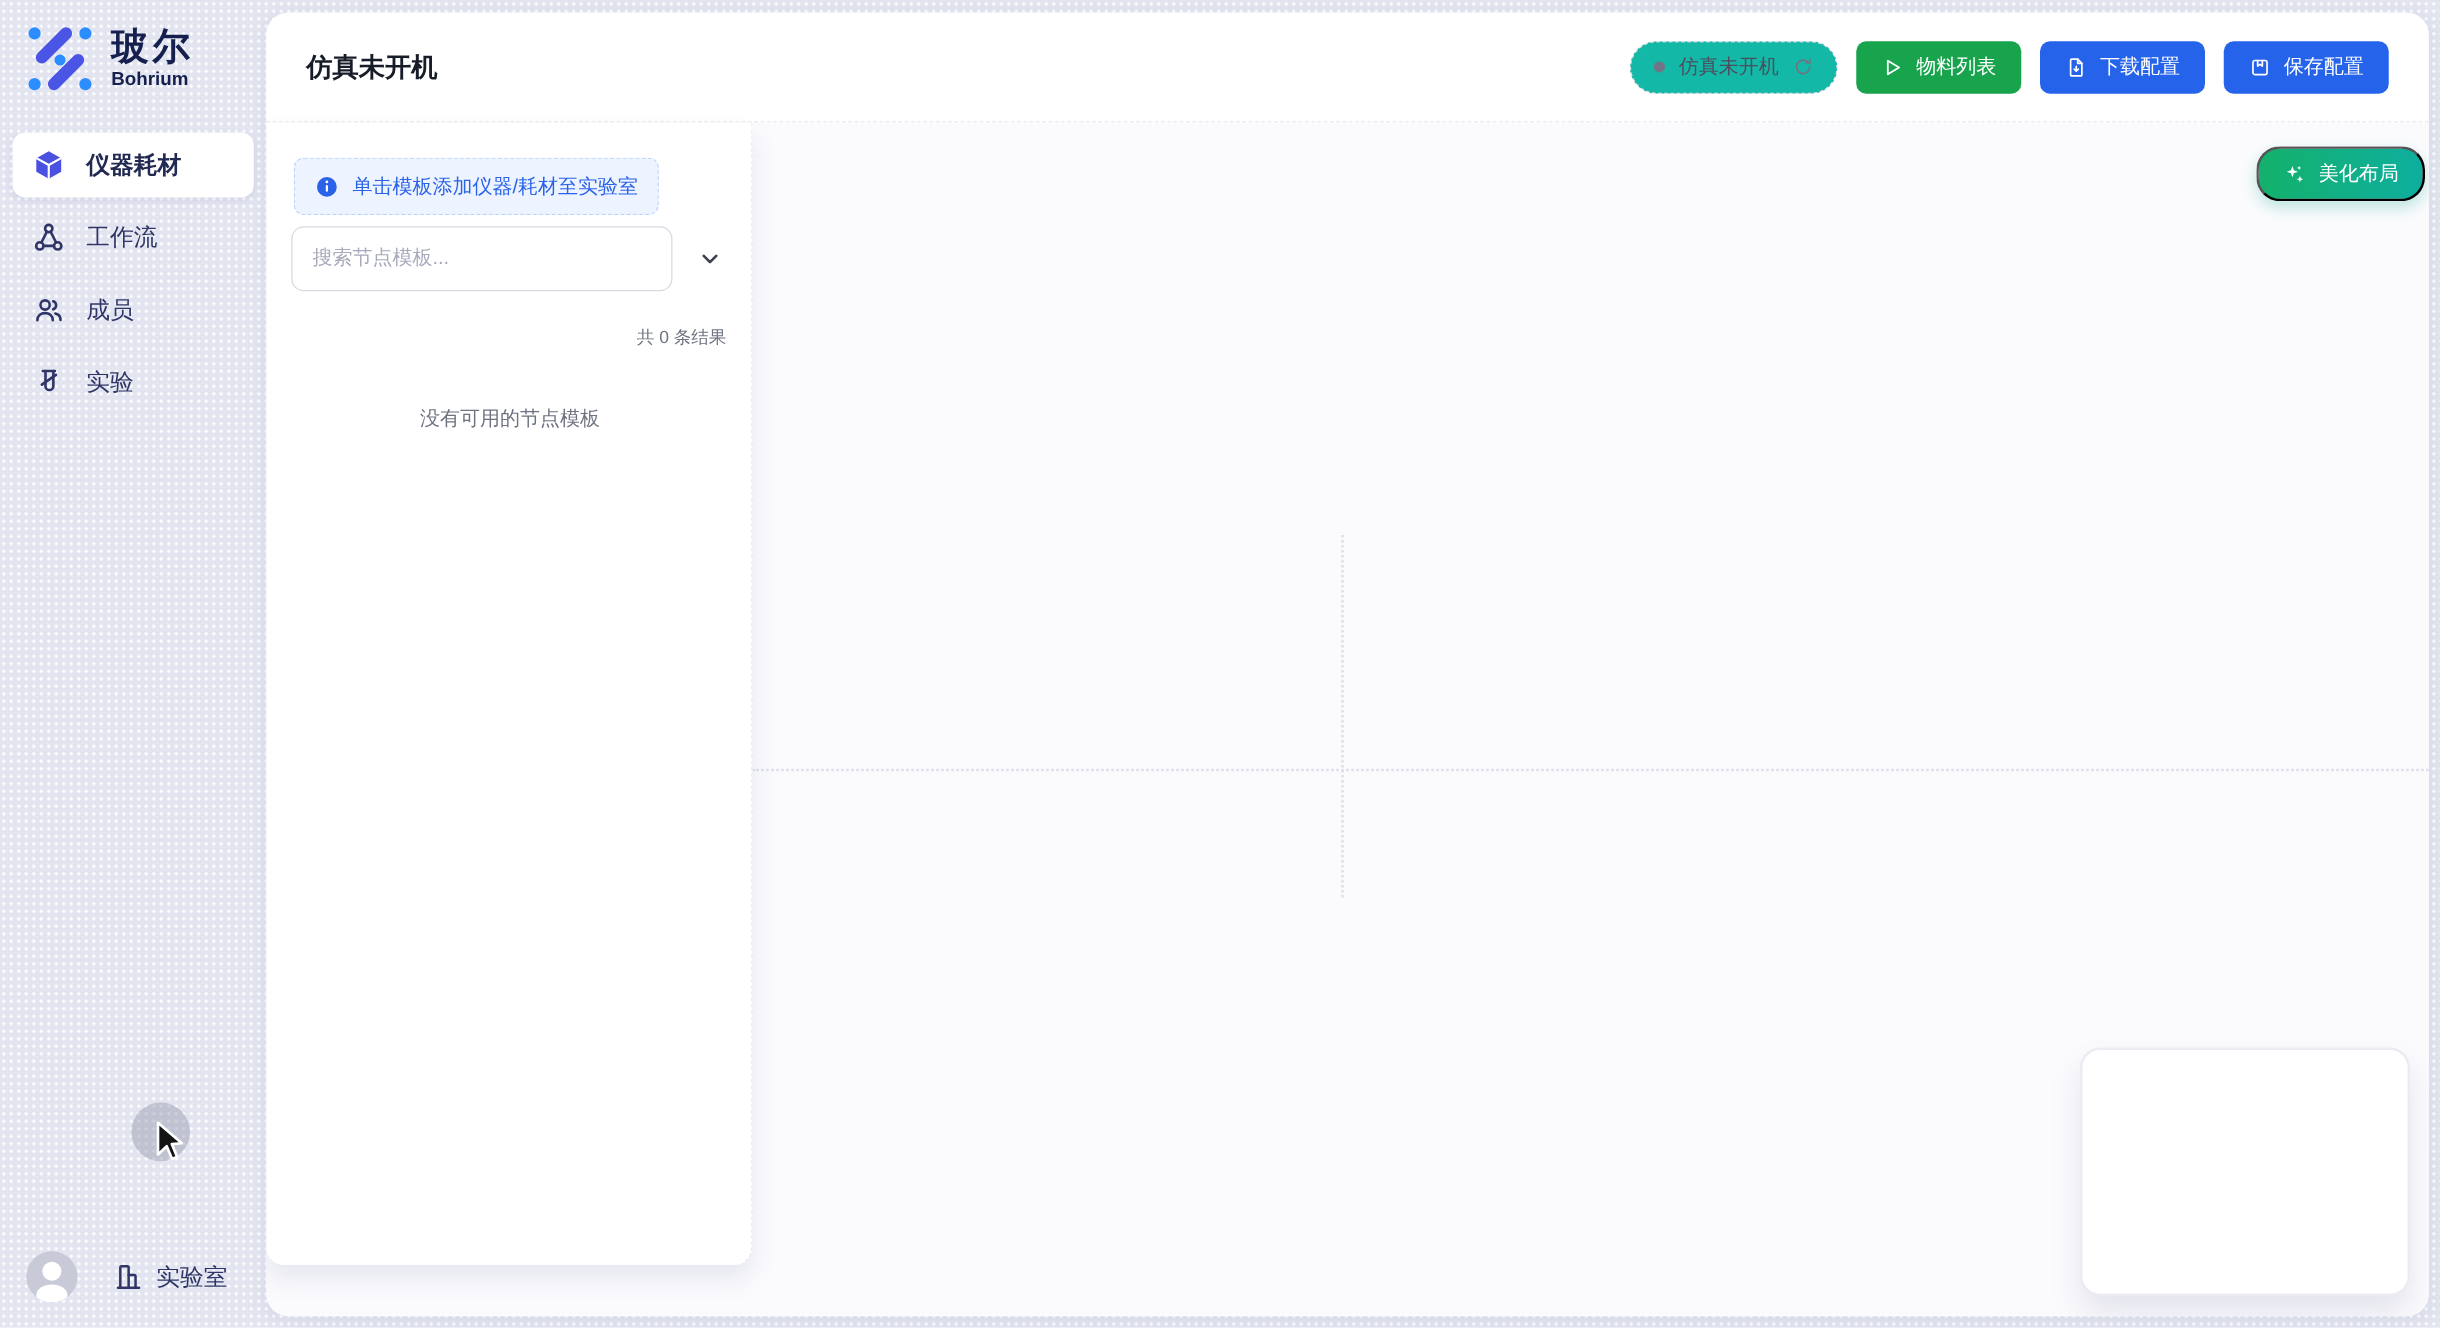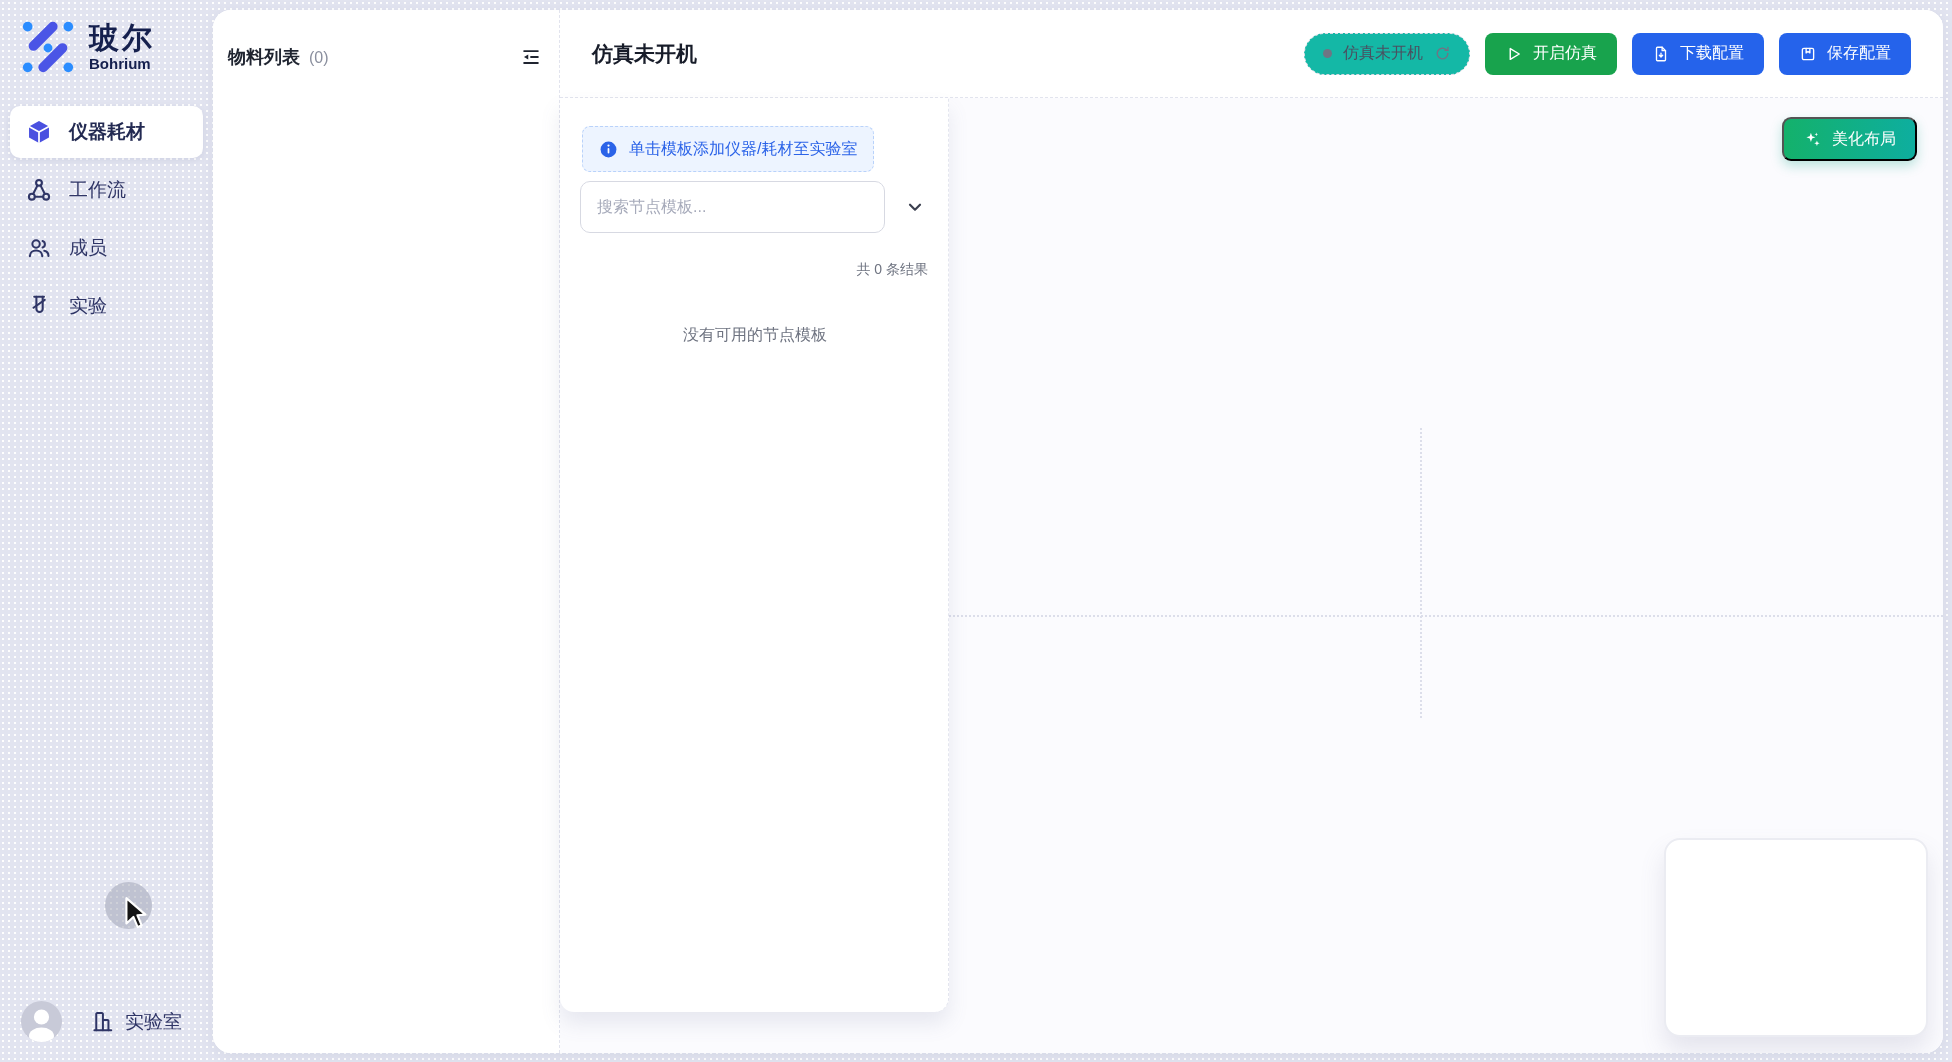--- a/index.html
+++ b/index.html
@@ -72,22 +72,22 @@
   .info-glyph { width:19px; height:19px; flex:none; display:flex; }
   .search-row { margin-top:9px; display:flex; align-items:center; }
   .search-input { width:305px; height:52px; border:1px solid #d7d9e2; border-radius:10px; padding:0 16px;
     font-size:16px; color:#c2410c; background:#fff; outline:none; font-family:"Liberation Sans", sans-serif; }
   .search-input::placeholder { color:#a6aaba; }
   .chevron-btn { margin-left:20px; display:flex; align-items:center; cursor:pointer; }
   .result-count { text-align:right; padding-right:2px; margin-top:28px; font-size:14px; color:#6e7380; }
   .empty-text { text-align:center; margin-top:46px; font-size:16px; color:#6e7380; }
 
   
-  .beautify-btn { position:absolute; top:19px; right:26px; height:44px; display:inline-flex; align-items:center; gap:10px;
-    padding:0 19px; border-radius:9px; background:linear-gradient(90deg,#14b16b,#0eae9f); color:#fff; font-size:16px;
+  .beautify-btn { position:absolute; top:19px; right:3px; height:44px; display:inline-flex; align-items:center; gap:10px;
+    padding:0 19px; border-radius:19px; background:linear-gradient(90deg,#14b16b,#0eae9f); color:#fff; font-size:16px;
     box-shadow:0 5px 12px rgba(18,170,135,.28); cursor:pointer; z-index:4; }
 
   
   .minimap { position:absolute; right:15px; bottom:16px; width:264px; height:199px; background:#fff;
     border:2px solid #ebecf2; border-radius:16px; box-shadow:0 14px 24px rgba(110,115,150,.16); z-index:4; }
 
   
   .click-indicator { position:absolute; left:105px; top:882px; width:47px; height:47px; border-radius:50%;
     background:rgba(148,153,170,.45); z-index:20; }
   .cursor { position:absolute; left:124px; top:896px; z-index:21; }
@@ -169,54 +169,40 @@
         <path d="M12.4 10.6h4.4a.9.9 0 0 1 .9.9v8.8"></path>
         <path d="M4.2 20.3h16.2"></path>
         </svg>
       <span>实验室</span>
     </div>
   </div>
 </div>
 
 <div class="content">
 
-  <div class="materials-panel">
-    <div class="materials-head">
-      <div class="materials-title-wrap">
-        <span class="materials-title">物料列表</span>
-        <span class="materials-count">(0)</span>
-      </div>
-      <div class="collapse-btn">
-        <svg viewBox="0 0 24 24" width="22" height="22" fill="none" stroke="#1f2430" stroke-width="2" stroke-linecap="round">
-          <path d="M4.5 5.5h15M12 12h7.5M4.5 18.5h15"></path>
-          <path d="M9 9.2L4.3 12 9 14.8z" fill="#1f2430" stroke="none"></path>
-          </svg>
-      </div>
-    </div>
-  </div>
 
   <div class="main-col">
     <div class="main-header">
       <div class="page-title">仿真未开机</div>
       <div class="header-actions">
         <div class="status-pill">
           <span class="status-dot"></span>
           <span>仿真未开机</span>
           <span class="refresh-btn">
             <svg viewBox="0 0 24 24" width="17" height="17" fill="none" stroke="#6f7584" stroke-width="2" stroke-linecap="round">
               <path d="M19.5 12a7.5 7.5 0 1 1-2.2-5.3"></path>
               <path d="M19.7 3.5v4h-4"></path>
               </svg>
           </span>
         </div>
         <button class="btn btn-green">
           <svg viewBox="0 0 24 24" width="18" height="18" fill="none" stroke="#fff" stroke-width="1.9" stroke-linejoin="round">
               <path d="M7 4.8v14.4L19 12z"></path>
             </svg>
-          <span>开启仿真</span>
+          <span>物料列表</span>
         </button>
         <button class="btn btn-blue">
           <svg viewBox="0 0 24 24" width="18" height="18" fill="none" stroke="#fff" stroke-width="1.8" stroke-linecap="round" stroke-linejoin="round">
             <path d="M13.5 3H7.2A1.2 1.2 0 0 0 6 4.2v15.6A1.2 1.2 0 0 0 7.2 21h9.6a1.2 1.2 0 0 0 1.2-1.2V7.5z"></path>
             <path d="M13.5 3v4.5H18"></path>
             <path d="M12 10.8v5M9.8 13.7l2.2 2.2 2.2-2.2"></path>
             </svg>
           <span>下载配置</span>
         </button>
         <button class="btn btn-blue">

